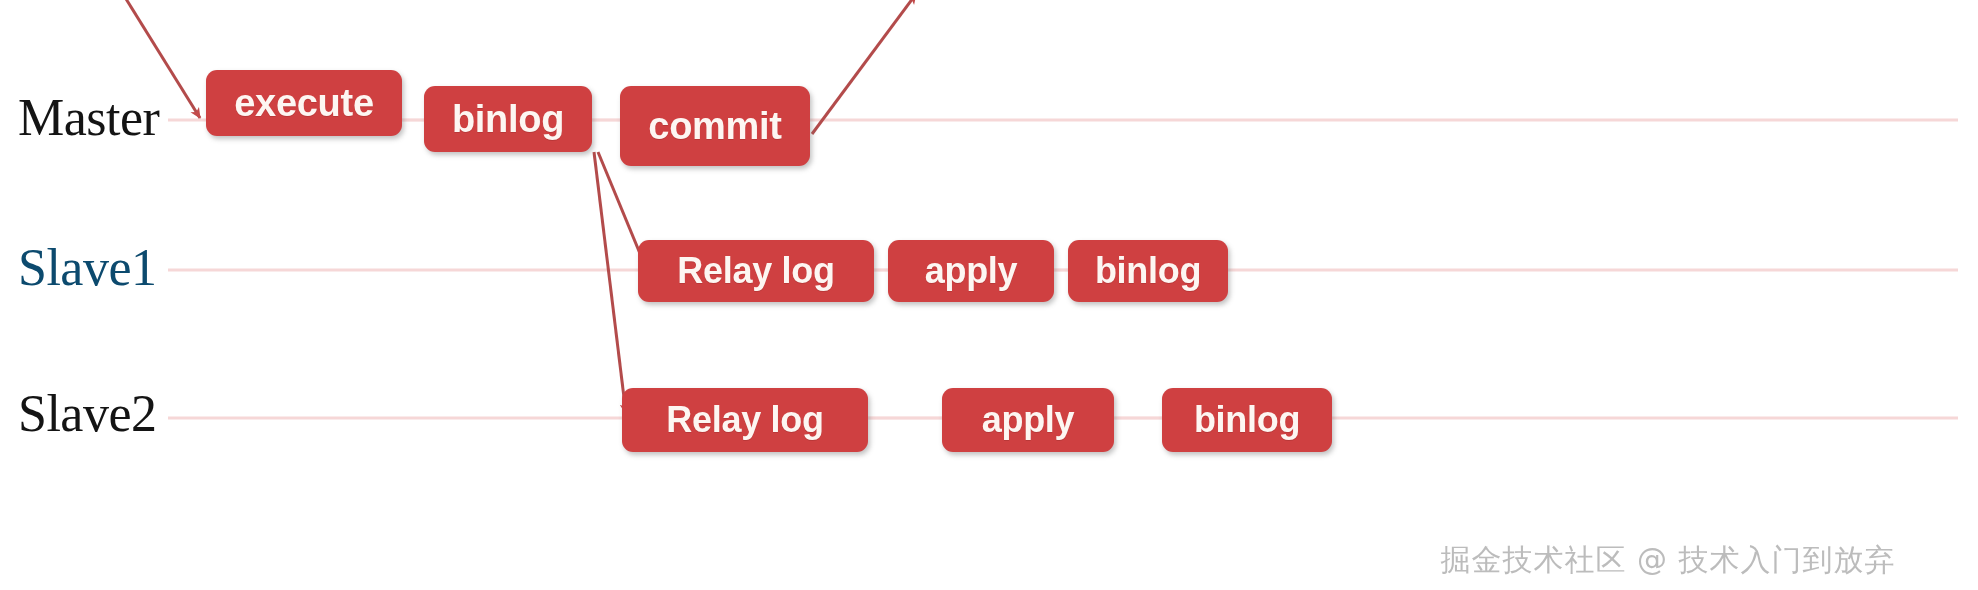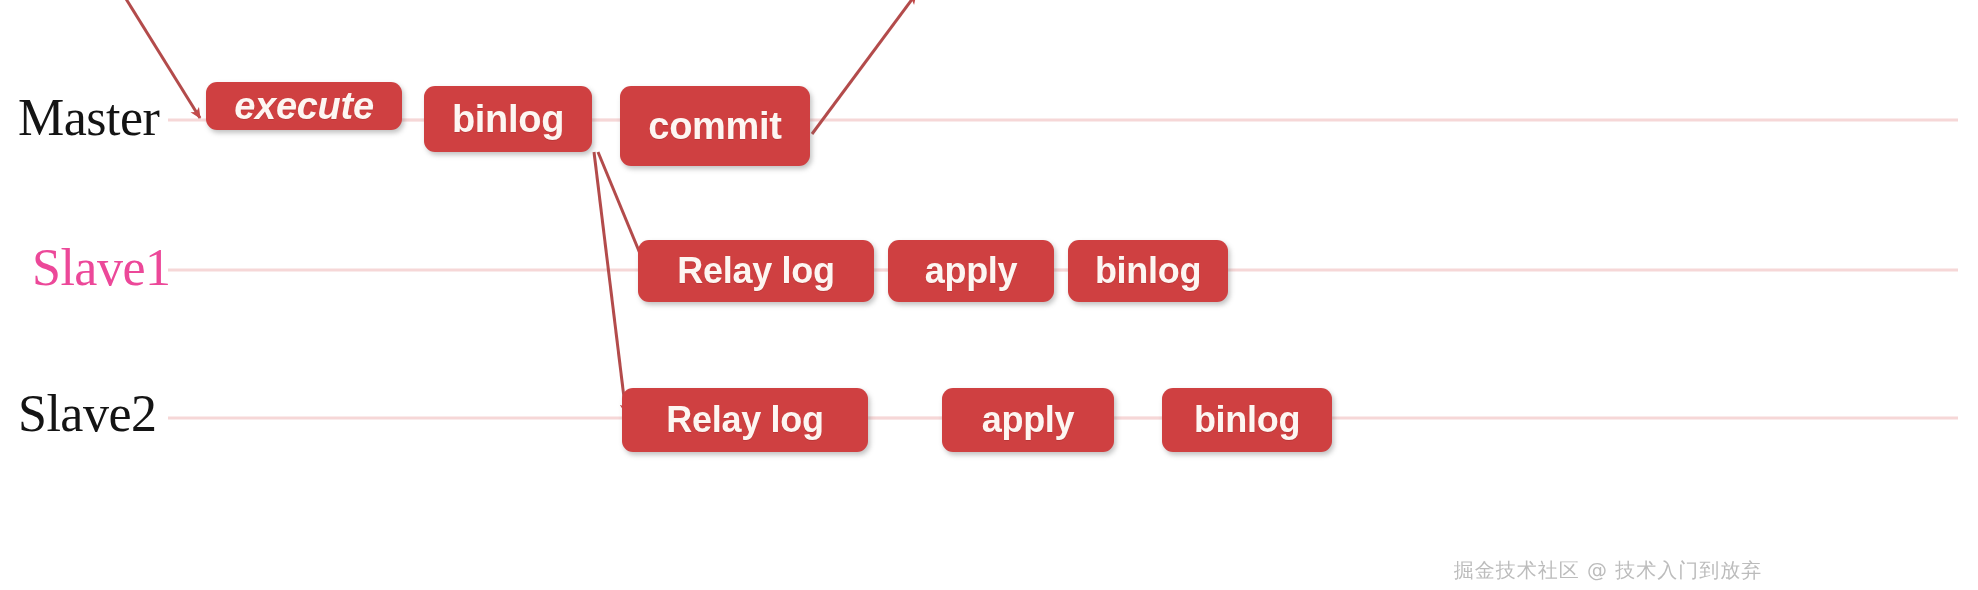--- a/index.html
+++ b/index.html
@@ -122,25 +122,25 @@
     <g id="diagonals-group">
         <line x1="118" y1="-14" x2="200" y2="118" stroke="#b34b4b" stroke-width="3" marker-end="url(#arrowThin)"></line>
         <line x1="812" y1="134" x2="916" y2="-6" stroke="#b34b4b" stroke-width="3" marker-end="url(#arrowThin)"></line>
         <line x1="598" y1="152" x2="646" y2="268" stroke="#b34b4b" stroke-width="3" marker-end="url(#arrowThin)"></line>
         <line x1="594" y1="152" x2="626" y2="414" stroke="#b34b4b" stroke-width="3" marker-end="url(#arrowThin)"></line>
       </g>
   </svg>
 
   <div id="labels-layer">
       <div class="lane-label" style="left: 18px; top: 92px; font-size: 52px; color: rgb(20, 20, 20);">Master</div>
-      <div class="lane-label" style="left: 18px; top: 242px; font-size: 52px; color: #ec4899; margin-left: 14px;">Slave1</div>
+      <div class="lane-label" style="left: 18px; top: 242px; font-size: 52px; color: #0c4a6e;">Slave1</div>
       <div class="lane-label" style="left: 18px; top: 388px; font-size: 52px; color: rgb(20, 20, 20); text-align: center;">Slave2</div>
     </div>
   <div id="nodes-layer">
-      <div class="node" style="left: 206px; top: 82px; width: 196px; height: 48px; font-size: 38px; background: rgb(207, 64, 65); color: rgb(253, 246, 242); font-style: italic;">
+      <div class="node" style="left: 206px; top: 70px; width: 196px; height: 66px; font-size: 38px; background: rgb(207, 64, 65); color: rgb(253, 246, 242);">
         <span>execute</span>
       </div>
       <div class="node" style="left: 424px; top: 86px; width: 168px; height: 66px; font-size: 38px; background: rgb(207, 64, 65); color: rgb(253, 246, 242);">
         <span>binlog</span>
       </div>
       <div class="node" style="left: 620px; top: 86px; width: 190px; height: 80px; font-size: 38px; background: rgb(207, 64, 65); color: rgb(253, 246, 242);">
         <span>commit</span>
       </div>
       <div class="node" style="left: 638px; top: 240px; width: 236px; height: 62px; font-size: 36px; background: rgb(207, 64, 65); color: rgb(253, 246, 242);">
         <span>Relay log</span>
@@ -155,15 +155,15 @@
         <span>Relay log</span>
       </div>
       <div class="node" style="left: 942px; top: 388px; width: 172px; height: 64px; font-size: 36px; background: rgb(207, 64, 65); color: rgb(253, 246, 242);">
         <span>apply</span>
       </div>
       <div class="node" style="left: 1162px; top: 388px; width: 170px; height: 64px; font-size: 36px; background: rgb(207, 64, 65); color: rgb(253, 246, 242);">
         <span>binlog</span>
       </div>
     </div>
 
-  <div class="watermark" style="left: 1608px; top: 540px; font-size: 20px; color: rgb(185, 185, 185); transform: translateX(-50%); margin-top: 17px;">掘金技术社区 @ 技术入门到放弃</div>
+  <div class="watermark" style="left: 1668px; top: 540px; font-size: 30px; color: rgb(185, 185, 185); transform: translateX(-50%);">掘金技术社区 @ 技术入门到放弃</div>
 
 </div>
 
 </body></html>

